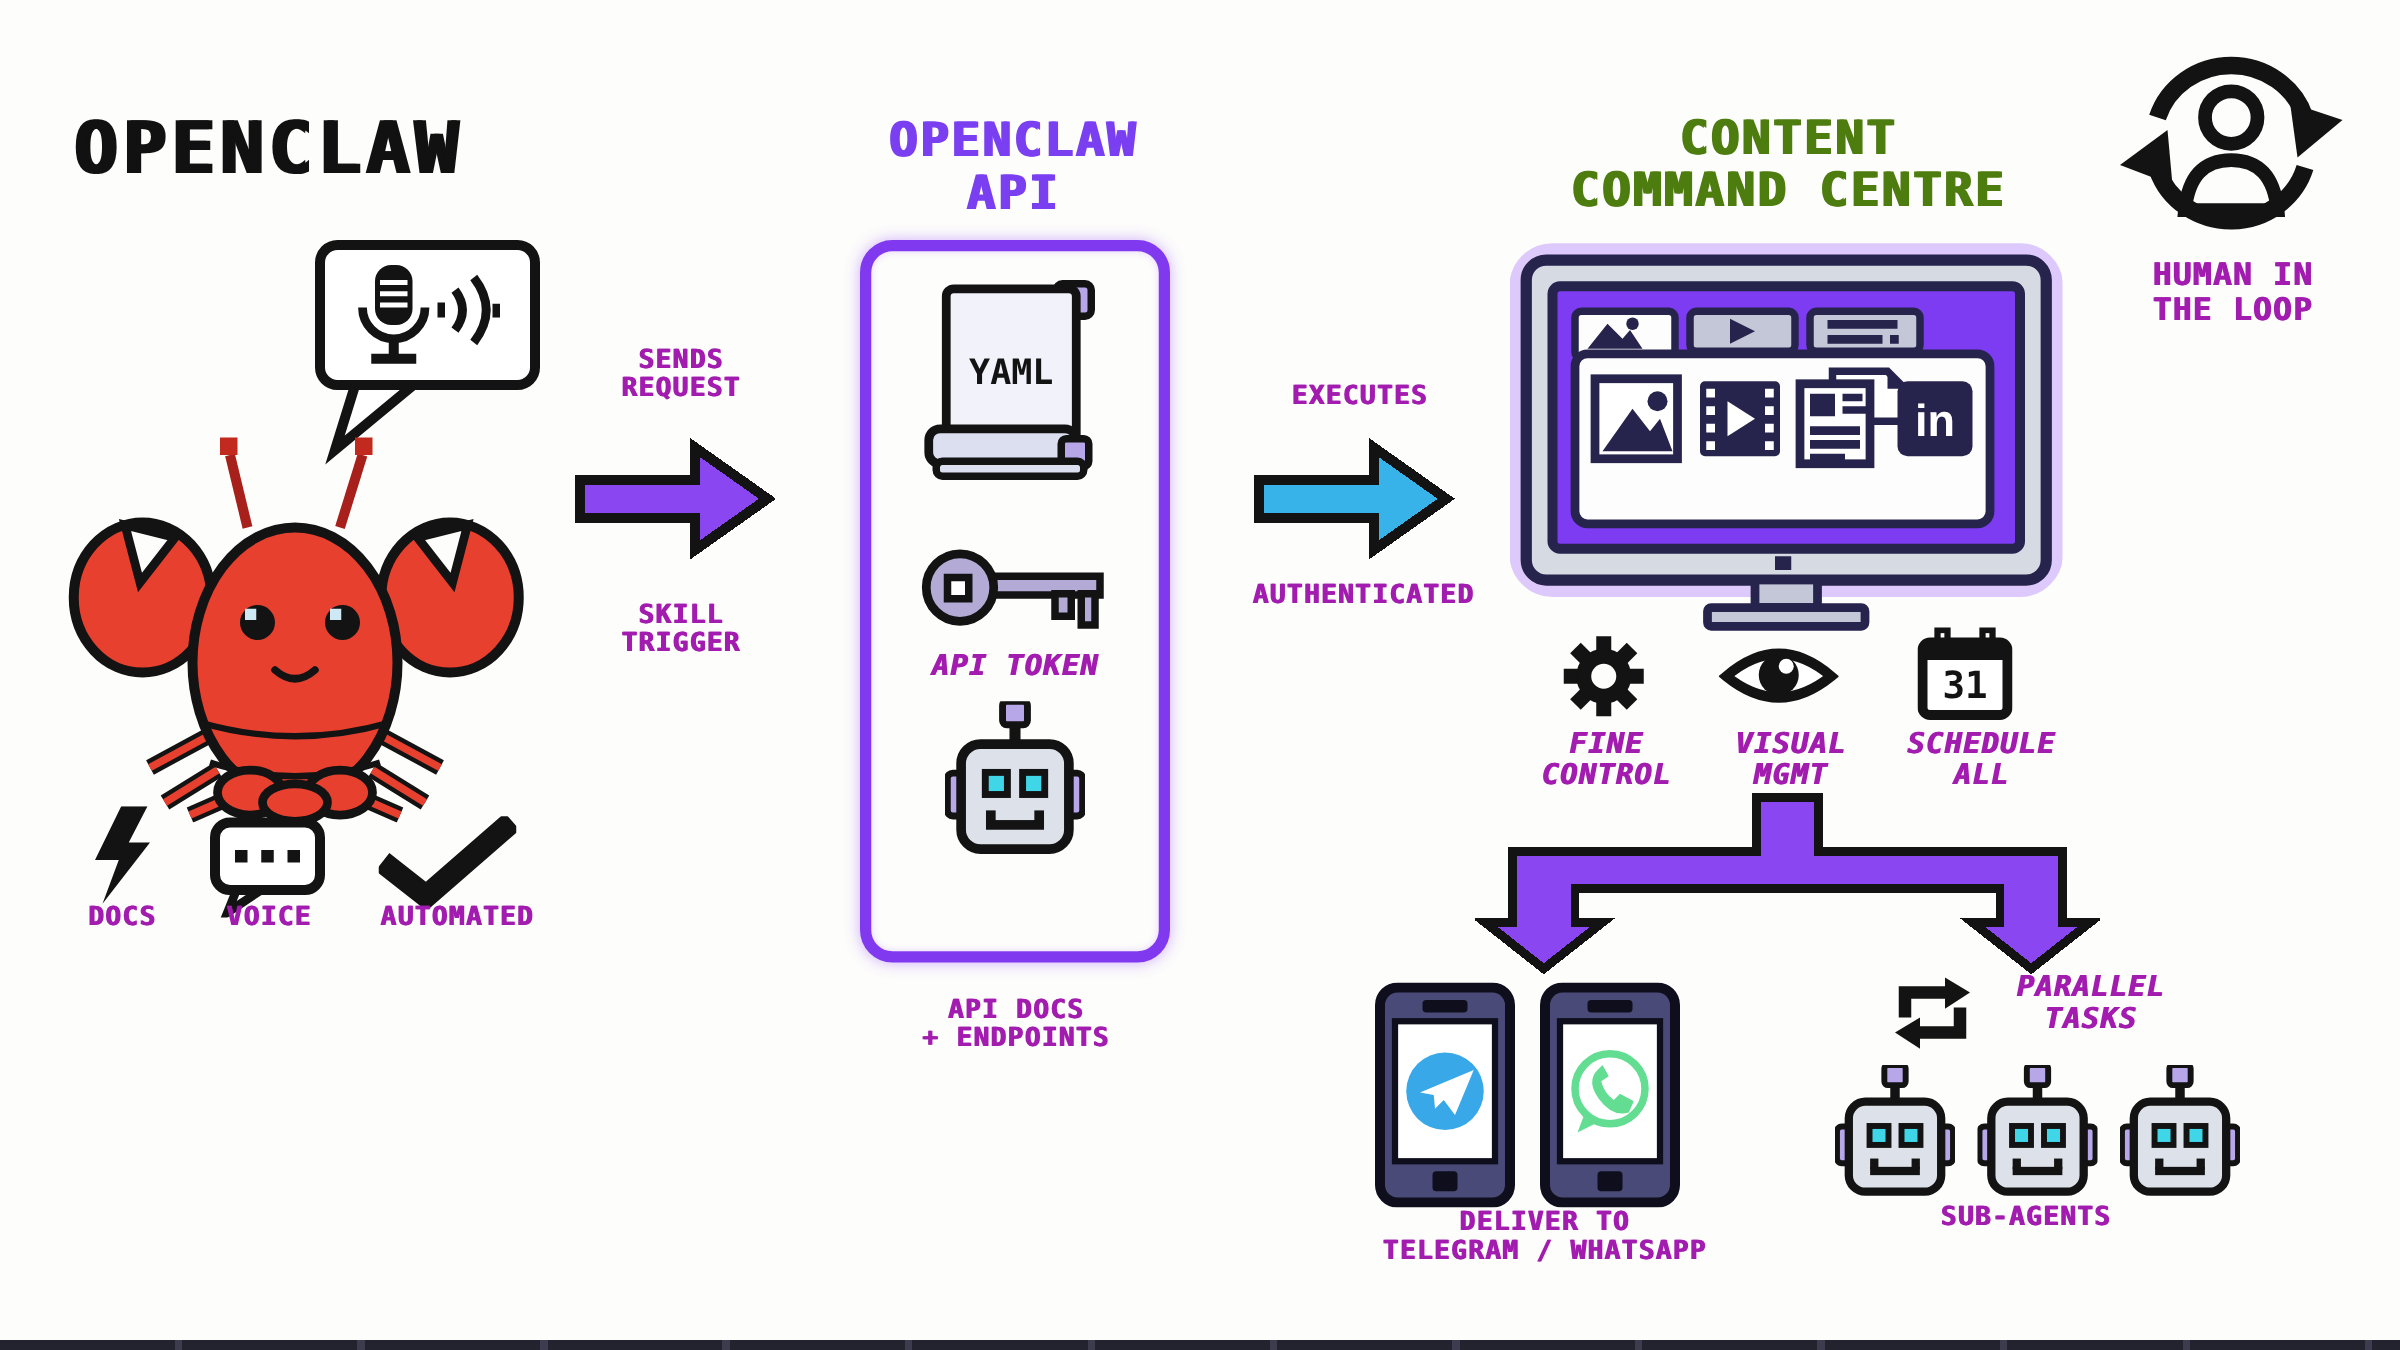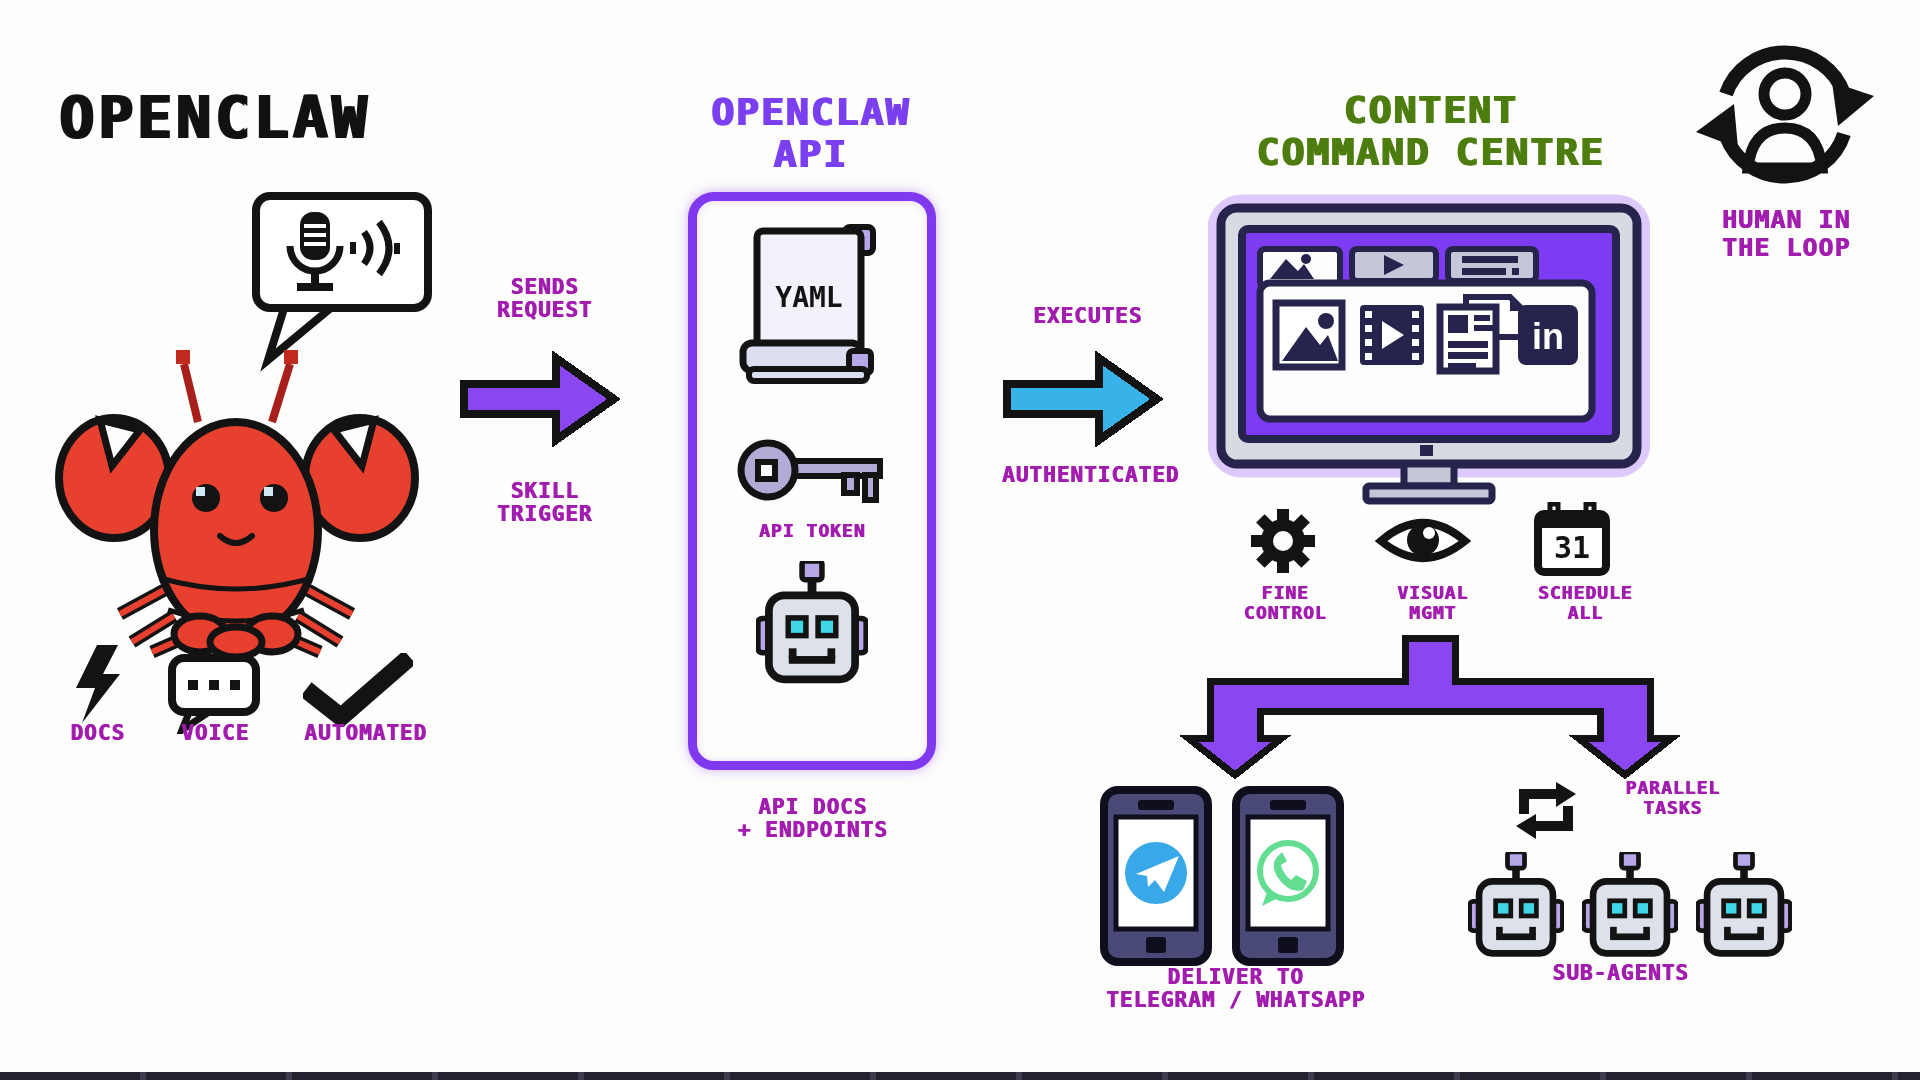--- a/index.html
+++ b/index.html
@@ -7,21 +7,21 @@
     width:1920px;height:1080px;position:relative;overflow:hidden;
     background:#fdfdfb;
     font-family:"DejaVu Sans Mono", monospace;
   }
   .abs{position:absolute;}
   .lbl{
     font-weight:bold;color:#a21caf;text-align:center;
     white-space:pre-line;line-height:1.1;letter-spacing:1px;
     text-shadow:1px 0 0 currentColor;
   }
-  .f27{font-size:21px;} .f26{font-size:18px;} .f25{font-size:25px;}
+  .f27{font-size:21px;} .f26{font-size:23px;font-style:italic;} .f25{font-size:25px;}
   .t-main{
     font-size:58px;font-weight:bold;color:#111;
     letter-spacing:4px;text-shadow:3px 0 0 currentColor;white-space:pre;
   }
   .t-sub{
     font-weight:bold;font-size:38px;letter-spacing:2px;line-height:1.1;
     text-align:center;white-space:pre-line;text-shadow:2px 0 0 currentColor;
   }
   .t-purple{color:#7a3ff0;}
   .t-cyan{color:#4d7c0f;}

